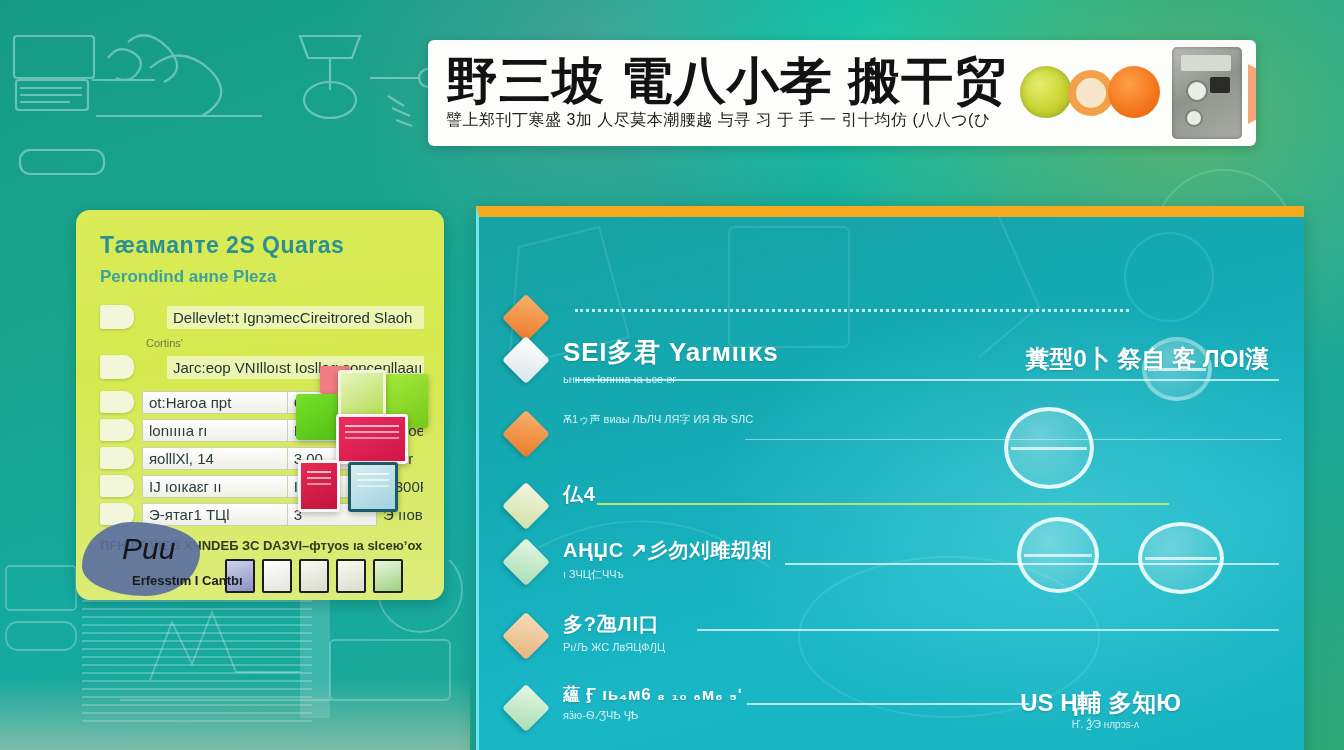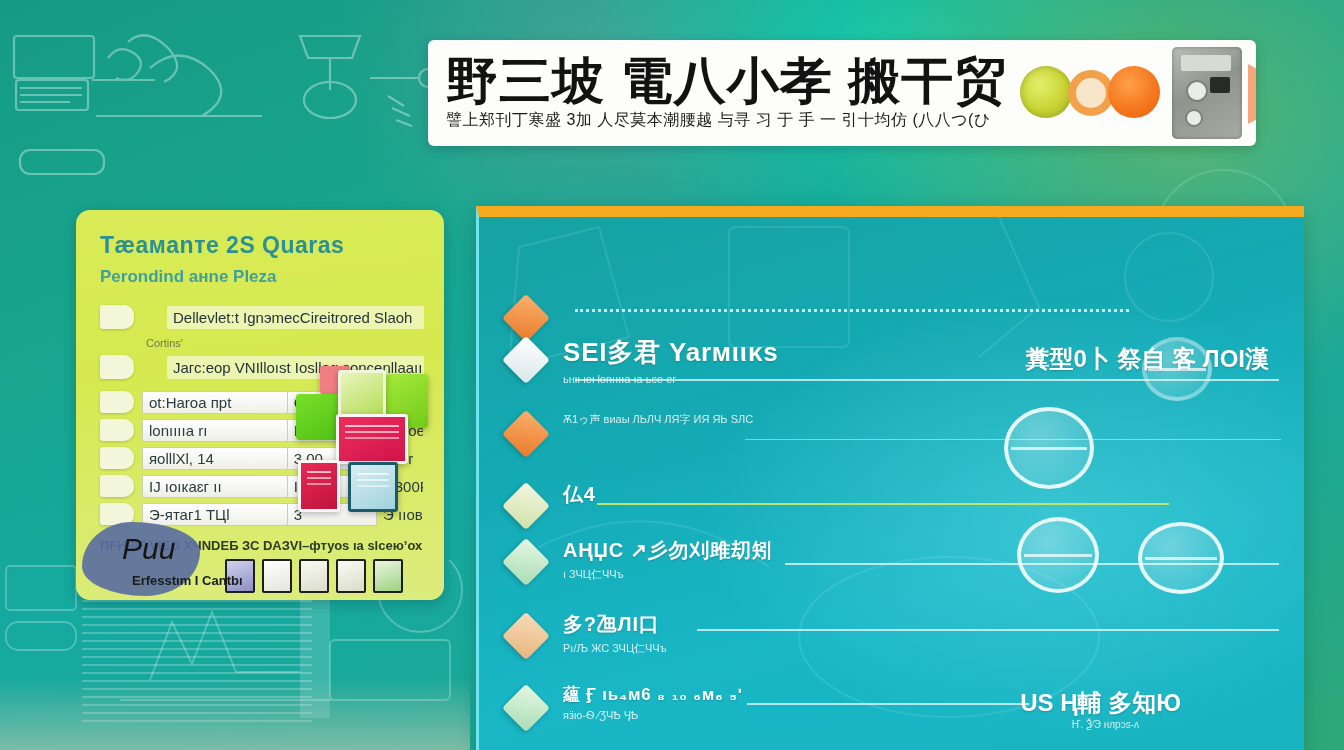--- a/index.html
+++ b/index.html
@@ -587,21 +587,21 @@
           <div class="rp-heading sm">АҢЏС ↗彡勿刈雎刧矧</div>
           <div class="rp-sub">ı ЗЧЦ仁ЧЧъ</div>
         </div>
         <span class="rp-rule" style="top:26px;left:288px;right:10px"></span>
       </div>
 
       <div class="rp-item" style="min-height:72px">
         <span class="rp-diamond d-peach"></span>
         <div class="rp-texts">
           <div class="rp-heading sm">多?乪ЛІ口</div>
-          <div class="rp-sub">Рı/Љ ЖС ЗЧЦ仁ЧЧъ</div>
+          <div class="rp-sub">Рı/Љ ЖС ЛвЯЦФԒЦ</div>
         </div>
         <span class="rp-rule" style="top:18px;left:200px;right:10px"></span>
       </div>
 
       <div class="rp-item" style="min-height:78px">
         <span class="rp-diamond d-mint"></span>
         <div class="rp-texts">
           <div class="rp-heading xs">蘊 Ӻ ıь₄м6 ₈ ₁₀ ₆м₆ ₅ʹ</div>
           <div class="rp-sub">яӟю-Ѳ ∕ƷЧҌ ӋҌ</div>
         </div>

